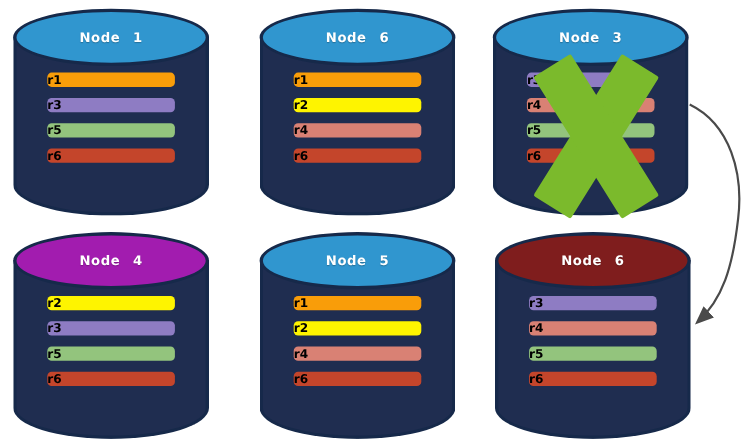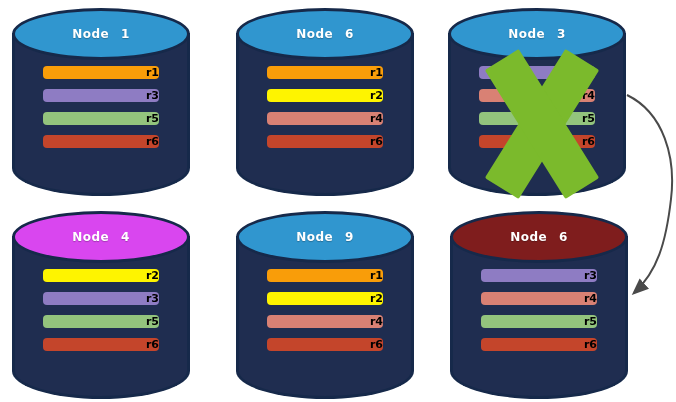--- a/index.html
+++ b/index.html
@@ -35,21 +35,21 @@
     font-size: 12px;
     word-spacing: 7px;
     letter-spacing: 0.5px;
     text-shadow: 0 1px 1px rgba(0,0,0,0.25);
   }
   .bars { position: absolute; left: 31px; right: 31px; top: 58px; z-index: 3; }
   .bar {
     height: 13px;
     border-radius: 4px;
     margin-bottom: 10px;
-    display: flex; align-items: center; justify-content: flex-end;
+    display: flex; align-items: center; justify-content: flex-start;
   }
   .bar-label {
     font-size: 11px;
     font-weight: bold;
     color: #000000;
     line-height: 13px;
   }
 
   .x-mark { position: absolute; left: 484px; top: 48px; width: 116px; height: 152px; z-index: 5; }
   .x-arm {
@@ -125,21 +125,21 @@
           <span class="bar-label">r5</span>
         </div>
       <div class="bar" style="background: rgb(196, 69, 43);">
           <span class="bar-label">r6</span>
         </div>
     </div>
   </div>
 
   <div class="node" style="left:12px; top:211px;">
     <div class="cyl-body" style="background: rgb(31, 45, 80);"></div>
-    <div class="cyl-top" style="background: #d946ef;">
+    <div class="cyl-top" style="background: #a21caf;">
       <span class="node-title">Node 4</span>
     </div>
     <div class="bars">
       <div class="bar" style="background: rgb(254, 244, 0);">
           <span class="bar-label">r2</span>
         </div>
       <div class="bar" style="background: rgb(142, 124, 195);">
           <span class="bar-label">r3</span>
         </div>
       <div class="bar" style="background: rgb(147, 196, 125);">
@@ -147,21 +147,21 @@
         </div>
       <div class="bar" style="background: rgb(196, 69, 43);">
           <span class="bar-label">r6</span>
         </div>
     </div>
   </div>
 
   <div class="node" style="left:236px; top:211px;">
     <div class="cyl-body" style="background: rgb(31, 45, 80);"></div>
     <div class="cyl-top" style="background: rgb(48, 150, 207);">
-      <span class="node-title">Node 9</span>
+      <span class="node-title">Node 5</span>
     </div>
     <div class="bars">
       <div class="bar" style="background: rgb(249, 157, 9);">
           <span class="bar-label">r1</span>
         </div>
       <div class="bar" style="background: rgb(254, 244, 0);">
           <span class="bar-label">r2</span>
         </div>
       <div class="bar" style="background: rgb(217, 129, 116);">
           <span class="bar-label">r4</span>

